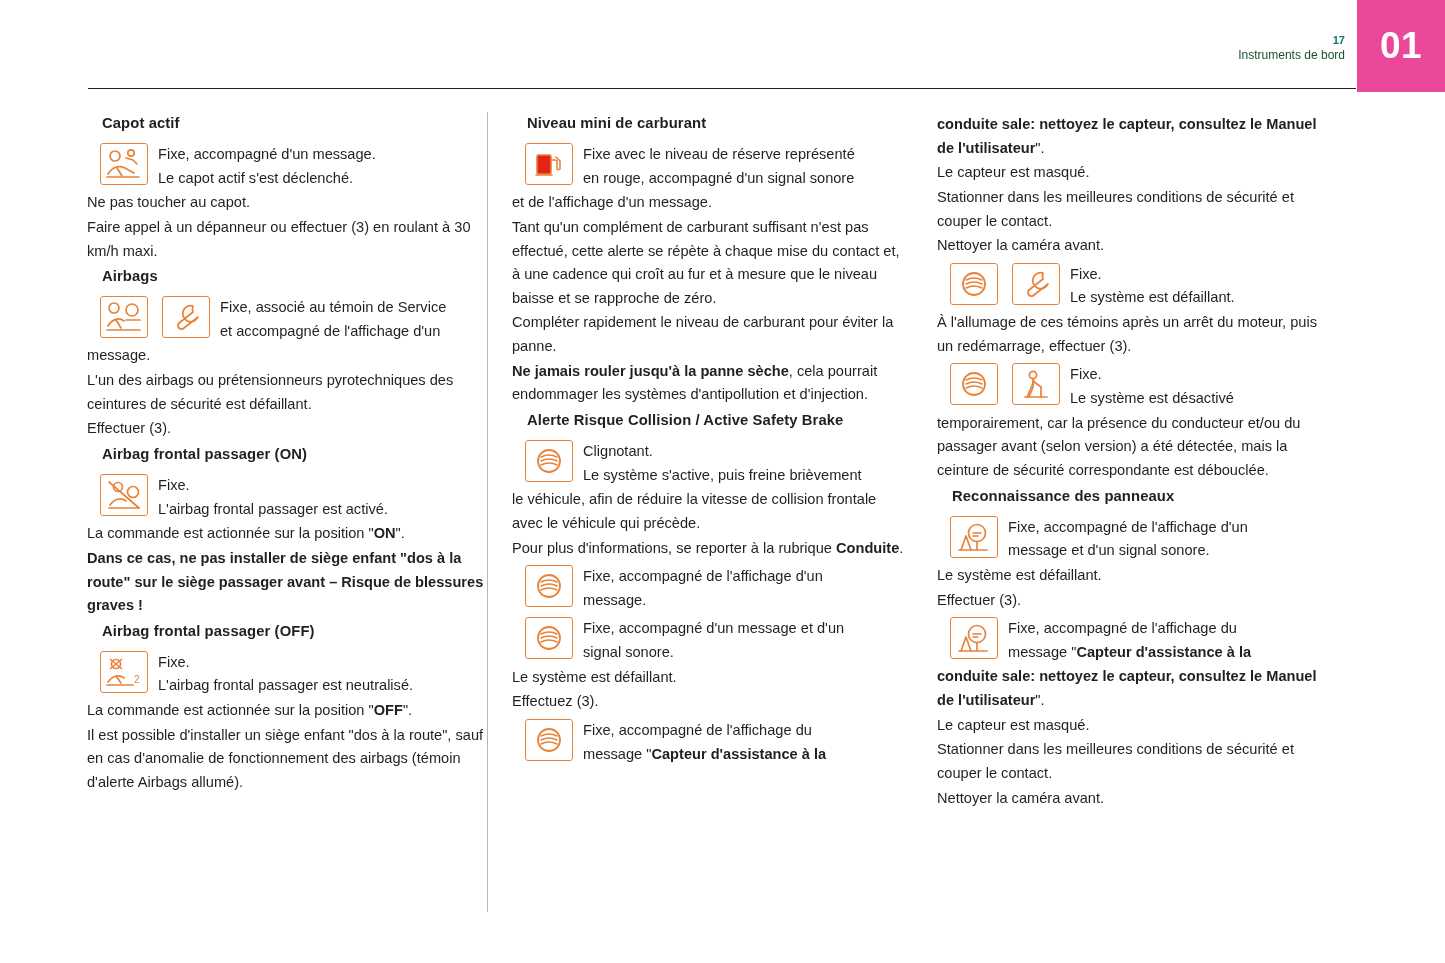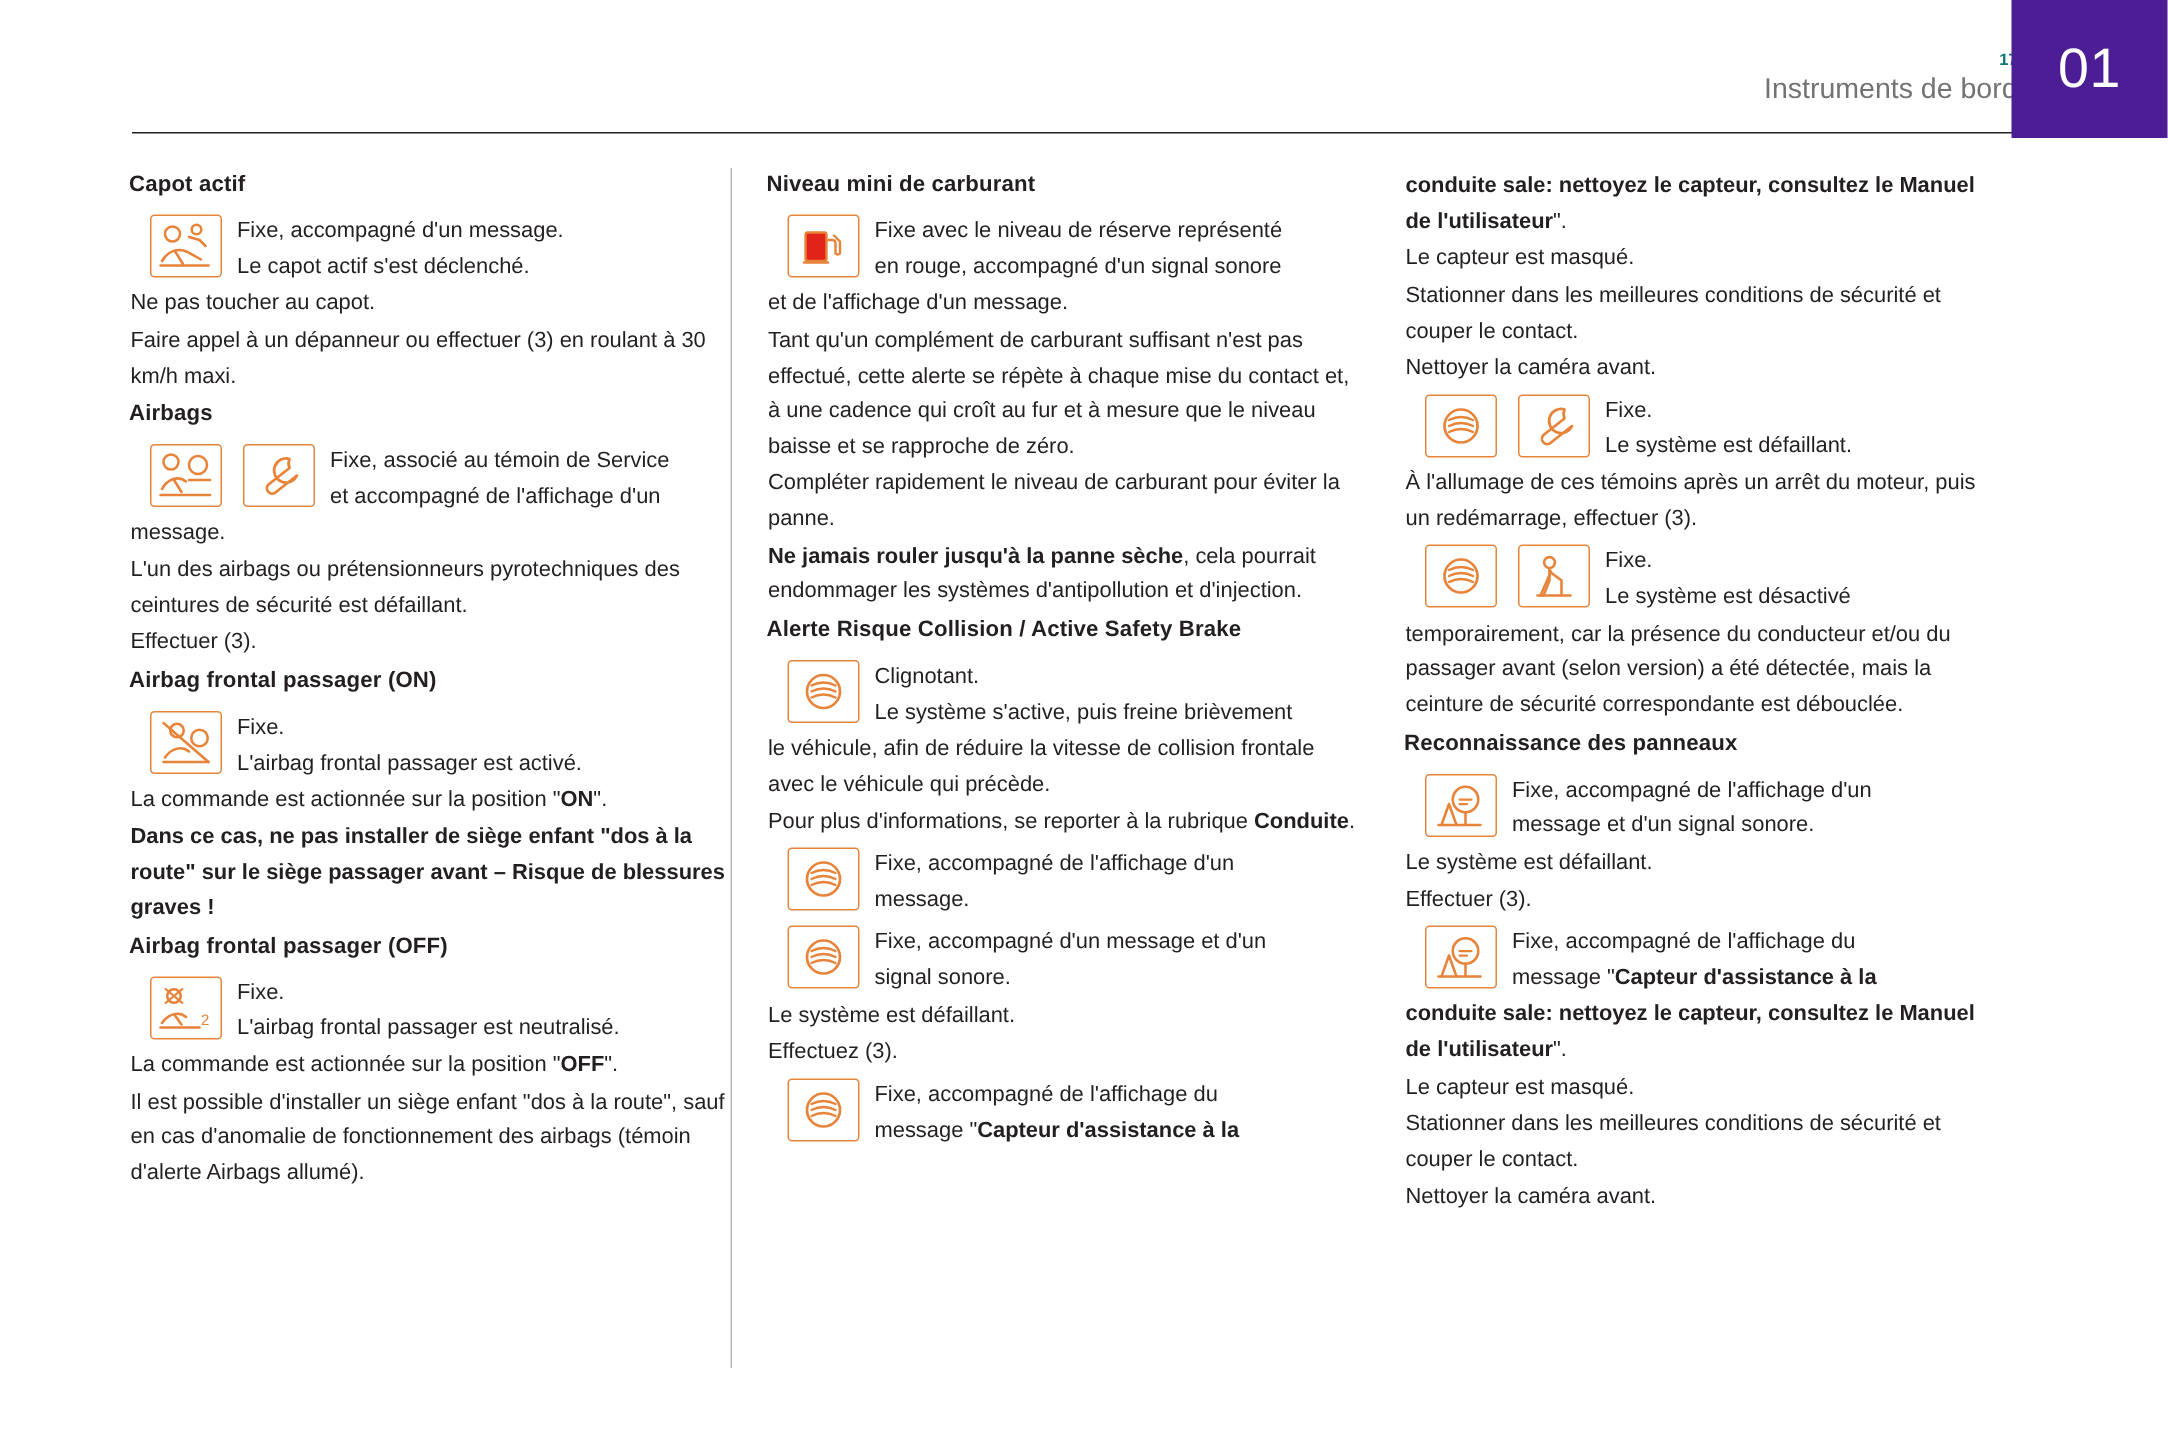--- a/index.html
+++ b/index.html
@@ -29,47 +29,47 @@
     top: 88px;
     left: 88px;
     width: 1268px;
     height: 1px;
     background: #231f20;
   }
   .chapter-tab {
     position: absolute;
     top: 0;
     right: 0;
-    width: 104px;
+    width: 88px;
     height: 92px;
-    background: #4c1d95;
+    background: #ec4899;
     color: #ffffff;
     display: flex;
     align-items: center;
     justify-content: center;
     font-size: 37px;
-    font-weight: 400;
+    font-weight: 700;
     letter-spacing: 0.5px;
   }
   .header-text {
     position: absolute;
     top: 34px;
     right: 100px;
     text-align: right;
     line-height: 1.25;
   }
   .page-number {
     font-size: 11px;
     font-weight: bold;
     color: #0f766e;
     display: block;
   }
   .chapter-title {
-    font-size: 19px;
-    color: #737373;
+    font-size: 12px;
+    color: #14532d;
     display: block;
   }
 
   
   .content {
     position: absolute;
     top: 112px;
     left: 0;
     width: 1445px;
     height: 850px;
@@ -90,21 +90,21 @@
     top: 0;
     width: 1px;
     height: 800px;
     background: #b8b8b8;
   }
   .divider-1 { left: 487px; }
 
   h3.section-title {
     font-size: 14.8px;
     font-weight: bold;
-    margin: 0 0 4px 0;
+    margin: 0 0 4px 16px;
     letter-spacing: 0.1px;
   }
   .block { margin-bottom: 9px; }
   .block.tight { margin-bottom: 2px; }
 
   p.para {
     margin: 1px;
     font-size: 14.6px;
     line-height: 1.62;
   }

